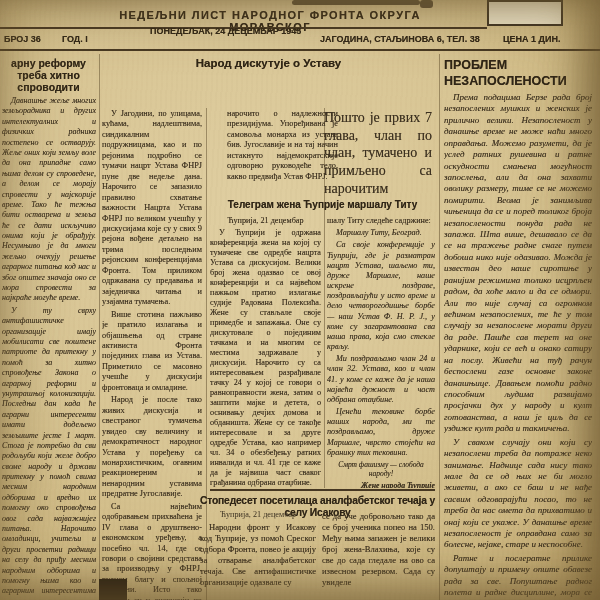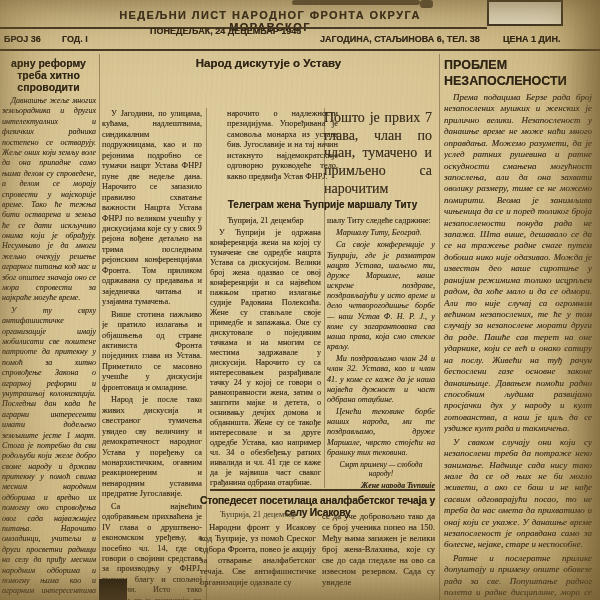--- a/index.html
+++ b/index.html
@@ -90,21 +90,21 @@
     <p class="dl">Ћуприја, 21 децембар</p>
     <p>У Ћуприји је одржана конференција жена на којој су тумачене све одредбе нацрта Устава са дискусијом. Велики број жена одазвао се овој конференцији и са највећом пажњом пратио излагање судије Радована Полексића. Жене су стављале своје примедбе и запажања. Оне су дискутовале о појединим тачкама и на многим се местима задржавале у дискусији. Нарочито су са интересовањем разрађивале тачку 24 у којој се говори о равноправности жена, затим о заштити мајке и детета, о оснивању дечјих домова и обданишта. Жене су се такође интересовале и за друге одредбе Устава, као например чл. 34 о обезбеђењу ратних инвалида и чл. 41 где се каже да је највиша част сваког грађанина одбрана отаџбине.</p>
 
   </div>
   <div class="col" style="left:327px;top:216px;width:108px;height:272px;font-size:8.2px;line-height:1.24;">
     <p style="text-indent:0;">шалу Титу следеће садржине:</p>
     <p class="it">Маршалу Титу, Београд.</p>
     <p class="it">Са своје конференције у Ћуприји, где је разматран нацрт Устава, шаљемо ти, друже Маршале, наше искрене поздраве, поздрављајући у исто време и дело четворогодишње борбе — наш Устав Ф. Н. Р. Ј., у коме су загарантована сва наша права, која смо стекле крвљу.</p>
     <p class="it">Ми поздрављамо члан 24 и члан 32. Устава, као и члан 41. у коме се каже да је наша највећа дужност и част одбрана отаџбине.</p>
     <p class="it">Ценећи тековине борбе наших народа, ми те поздрављамо, друже Маршале, чврсто стојећи на бранику тих тековина.</p>
-    <p class="it slog">Смрт примену — слобода народу!</p>
+    <p class="it slog">Смрт фашизму — слобода народу!</p>
     <p class="it sig" style="font-size:7.8px;">Жене народа Ћуприје</p>
   </div>
   <div class="hrule" style="left:210px;top:489px;width:225px;height:2px;"></div>
 
   <div class="abs sans head ctr" style="left:198px;top:495px;width:239px;font-size:10.3px;letter-spacing:-0.2px;">Стопедесет посетилаца аналфабетског течаја у селу Исакову</div>
   <div class="abs dl" style="left:200px;top:510px;width:116px;font-size:8.2px;font-family:'Liberation Serif',serif;">Ћуприја, 21 децембар</div>
   <div class="col" style="left:200px;top:522px;width:116px;height:78px;font-size:8.6px;line-height:1.28;">
     <p>Народни фронт у Исакову код Ћуприје, уз помоћ Среског одбора Фронта, повео је акцију за отварање аналфабетског течаја. Све антифашистичке организације одазвале су</p>
   </div>
   <div class="col" style="left:322px;top:511px;width:113px;height:89px;font-size:8.6px;line-height:1.28;">

